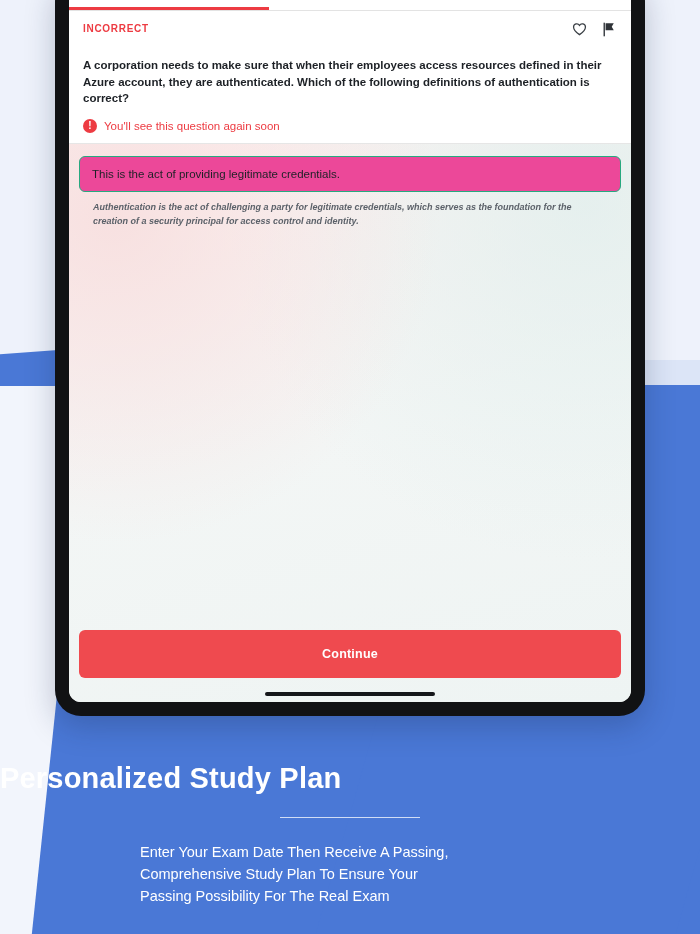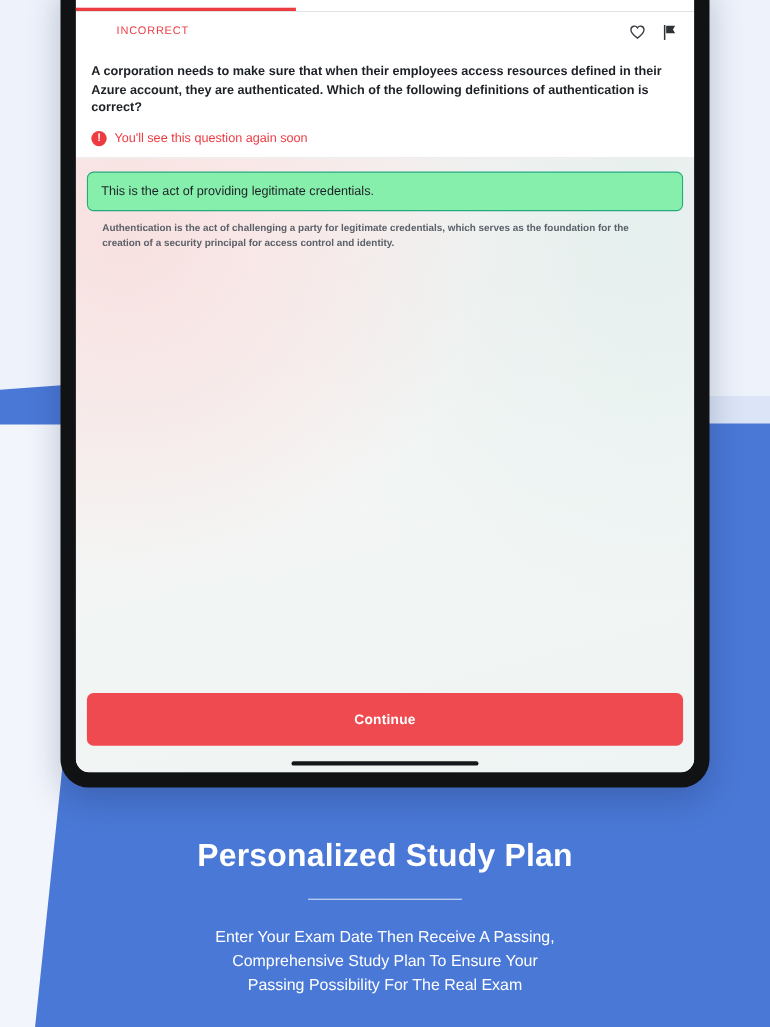--- a/index.html
+++ b/index.html
@@ -147,24 +147,23 @@
     border-bottom: 1px solid #e6e6e6;
     padding: 12px 14px 10px 14px;
   }
   .status-row {
     display: flex;
     align-items: flex-start;
     justify-content: space-between;
   }
   .status-incorrect {
     font-size: 10px;
-    font-weight: 400;
+    font-weight: 700;
     letter-spacing: 0.7px;
     color: #ed3b42;
-    margin-left: 23px;
   }
   .card-icons {
     display: flex;
     gap: 14px;
     align-items: center;
     margin-top: -2px;
   }
   .icon-btn {
     width: 16px;
     height: 16px;
@@ -206,34 +205,35 @@
   }
 
   
   .answers {
     position: relative;
     z-index: 2;
     padding: 12px 10px 0 10px;
   }
   .answer {
     border-radius: 6px;
-    background: #86efac;
+    background: #ec4899;
     padding: 11px 12px;
     font-size: 11.5px;
     color: #1d2126;
     box-sizing: border-box;
   }
   .answer.correct {
     border: 1.5px solid #27a97f;
   }
   .answer.wrong {
     border: 1.5px solid #e8878c;
   }
   .explanation {
     font-size: 9px;
+    font-style: italic;
     color: #5b6169;
     line-height: 1.5;
     padding: 9px 14px 10px 14px;
     font-weight: 700;
   }
 
   
   .screen-spacer {
     flex: 1;
   }
@@ -269,21 +269,20 @@
     border-radius: 3px;
     background: #15171a;
   }
 
   
   .promo {
     position: absolute;
     left: 0;
     top: 762px;
     width: 700px;
-    text-align: center;
     color: #ffffff;
   }
   .promo-title {
     font-size: 29px;
     font-weight: 800;
     letter-spacing: 0.2px;
     margin: 0;
   }
   .promo-divider {
     width: 140px;

